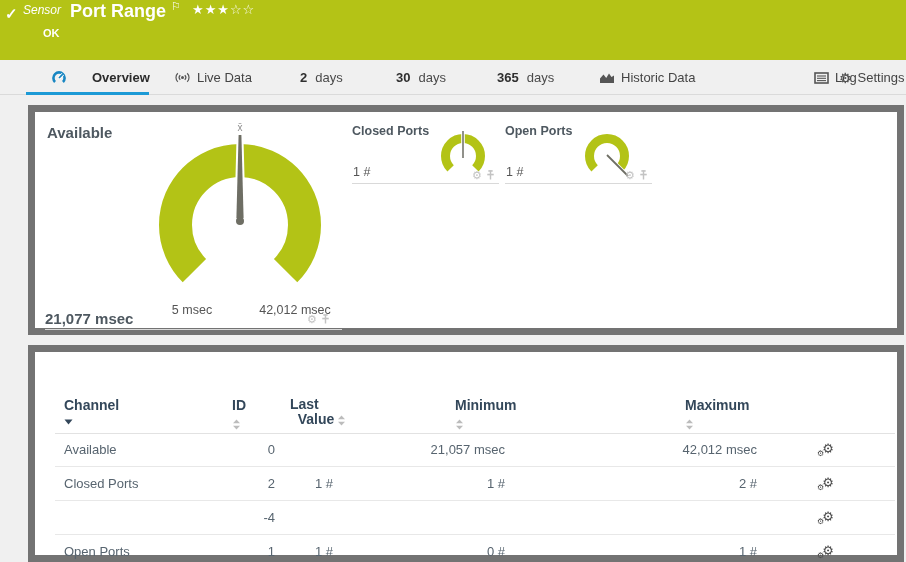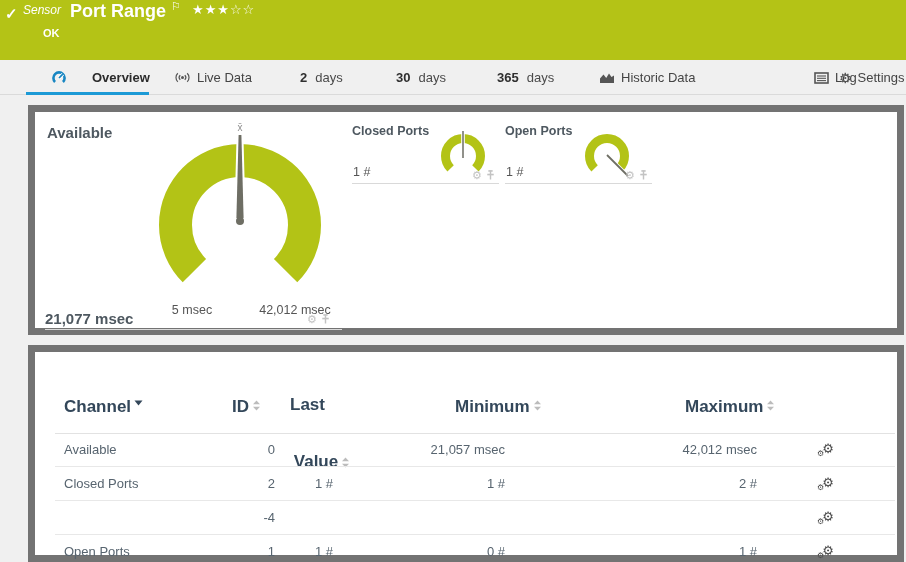--- a/index.html
+++ b/index.html
@@ -32,21 +32,21 @@
   .glabel{position:absolute;font-size:15px;font-weight:700;color:#4e5860;}
   .glabel-sm{position:absolute;font-size:12.5px;font-weight:700;color:#4e5860;}
   .gvalue{position:absolute;font-size:15px;font-weight:700;color:#4e5860;}
   .gvalue-sm{position:absolute;font-size:12.5px;color:#555;}
   .gscale{position:absolute;font-size:12.5px;color:#555;text-align:center;}
   .gunderline{position:absolute;height:1px;background:#d9d9d9;}
   .mini{position:absolute;display:flex;align-items:center;gap:4px;color:#c3c3c3;}
   .mini .mgear{font-size:11px;line-height:11px;}
 
   
-  .th{position:absolute;top:45px;display:flex;align-items:flex-start;gap:3px;font-size:17px;font-weight:700;color:#33475a;cursor:pointer;}
+  .th{position:absolute;top:45px;display:flex;align-items:flex-start;gap:3px;font-size:14px;font-weight:700;color:#33475a;cursor:pointer;flex-direction:column;}
   .th .sort{margin-top:3px;}
   .th2{text-align:left;line-height:15px;}
   .hdr-divider{position:absolute;left:20px;top:81px;width:840px;height:1px;background:#e2e2e2;}
   .rows{position:absolute;left:20px;top:81px;width:840px;}
   .trow{position:relative;height:33px;border-bottom:1px solid #e8e8e8;}
   .cell{position:absolute;top:0;height:33px;display:flex;align-items:center;font-size:13px;color:#57646f;}
   .cell.num{justify-content:flex-end;}
   .c-channel{left:9px;width:150px;}
   .c-id{left:152px;width:68px;}
   .c-last{left:182px;width:96px;}
@@ -205,21 +205,21 @@
     <div class="th" style="left:197px;">
       <span>ID</span>
       <svg class="sort" width="9" height="11" viewBox="0 0 9 11">
         <path d="M4.5 0.5 L8 4.2 H1 Z" fill="#bcbcbc"></path>
           <path d="M4.5 10.5 L1 6.8 H8 Z" fill="#bcbcbc"></path>
       </svg>
     </div>
 
     <div class="th th2" style="left:255px;width:64px;display:block;">
       <div>Last</div>
-      <div style="display:flex;justify-content:center;gap:3px;margin-top:42px;">
+      <div style="display:flex;justify-content:center;gap:3px;">
         <span>Value</span>
         <svg class="sort" width="9" height="11" viewBox="0 0 9 11">
           <path d="M4.5 0.5 L8 4.2 H1 Z" fill="#bcbcbc"></path>
             <path d="M4.5 10.5 L1 6.8 H8 Z" fill="#bcbcbc"></path>
         </svg>
       </div>
     </div>
 
     <div class="th" style="left:420px;">
       <span>Minimum</span>

